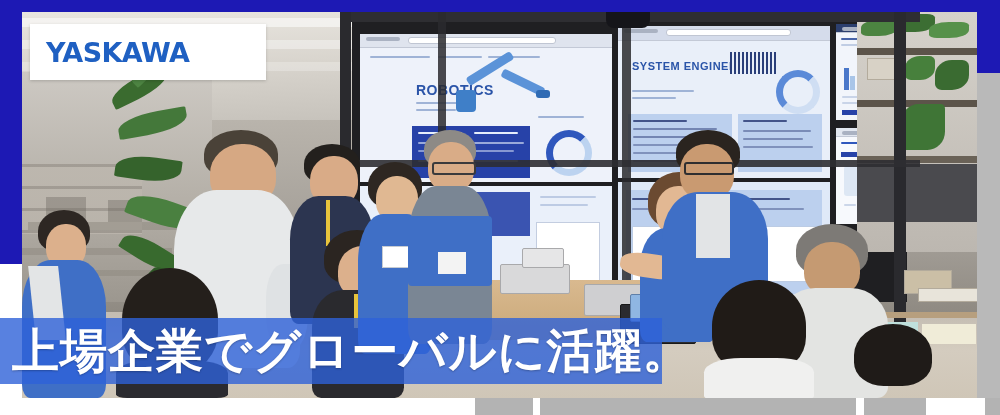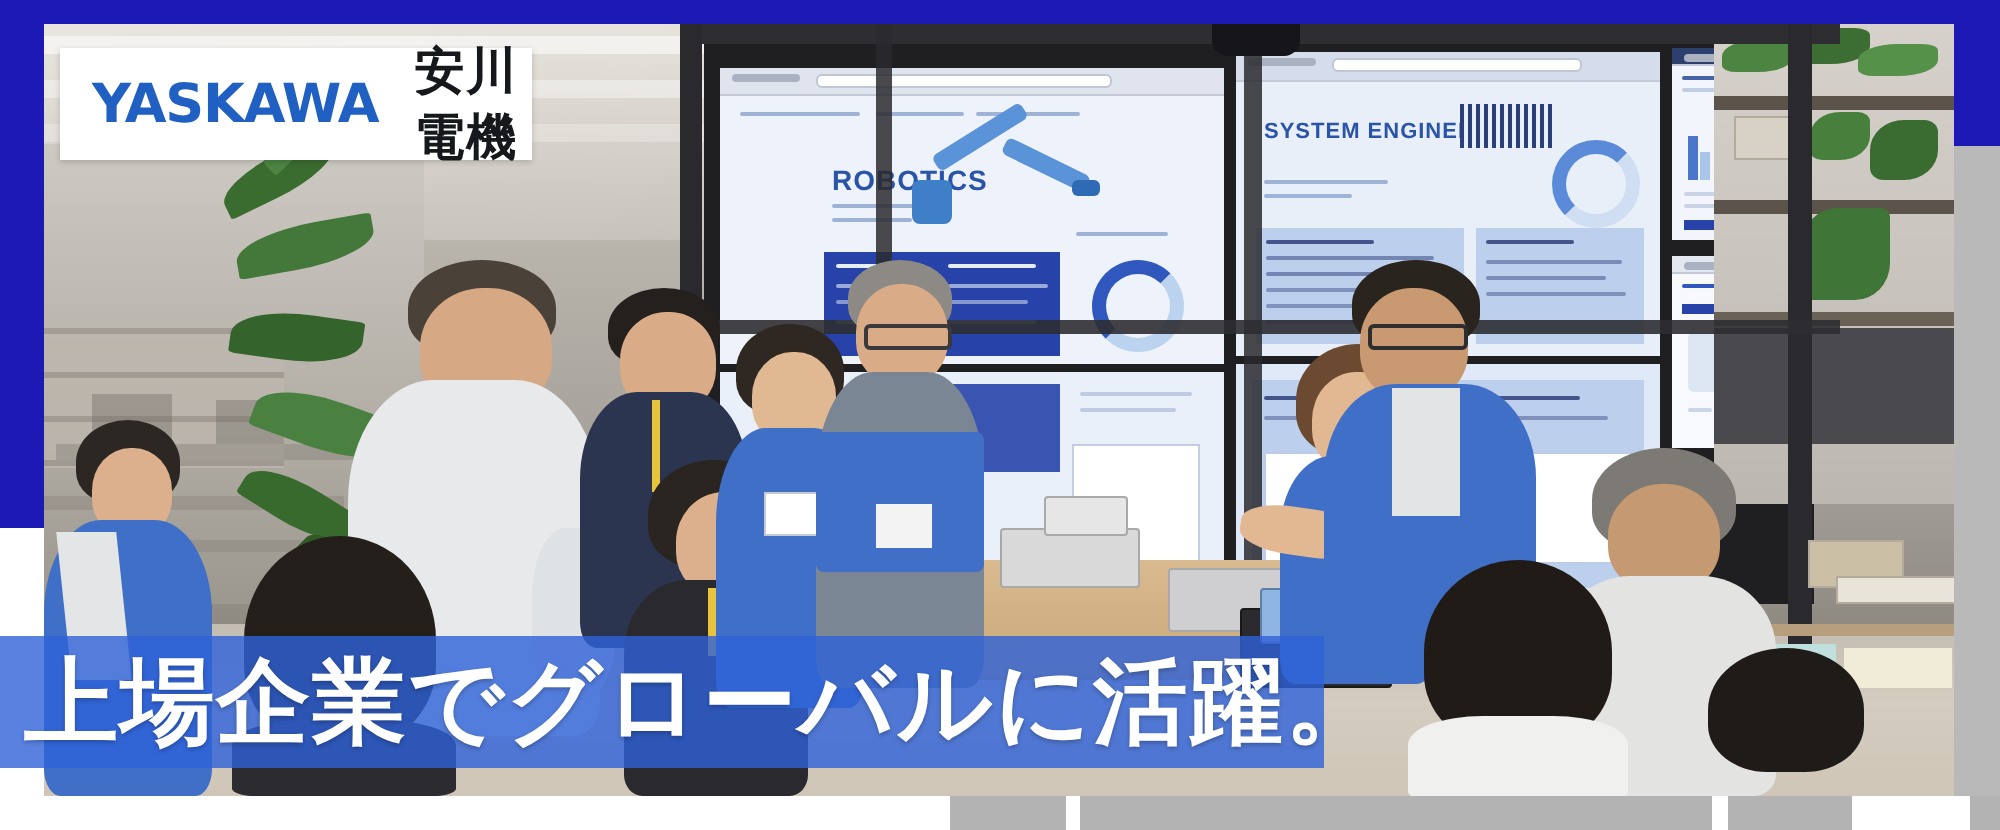--- a/index.html
+++ b/index.html
@@ -344,21 +344,20 @@
   <div class="frame-top"></div>
   <div class="frame-left"></div>
   <div class="frame-right"></div>
   <div class="frame-right-gray"></div>
 
   <div class="band"></div>
   <div class="headline">上場企業でグローバルに活躍。</div>
 
   <div class="logobox">
     <span class="logo-en">YASKAWA</span>
-    <span class="logo-jp">安川電機</span>
   </div>
 
   <div class="botstrip"></div>
   <div class="blk" style="left:475px;width:58px;"></div>
   <div class="blk" style="left:540px;width:316px;"></div>
   <div class="blk" style="left:864px;width:62px;"></div>
   <div class="blk" style="left:985px;width:15px;"></div>
 
 </div>
 

